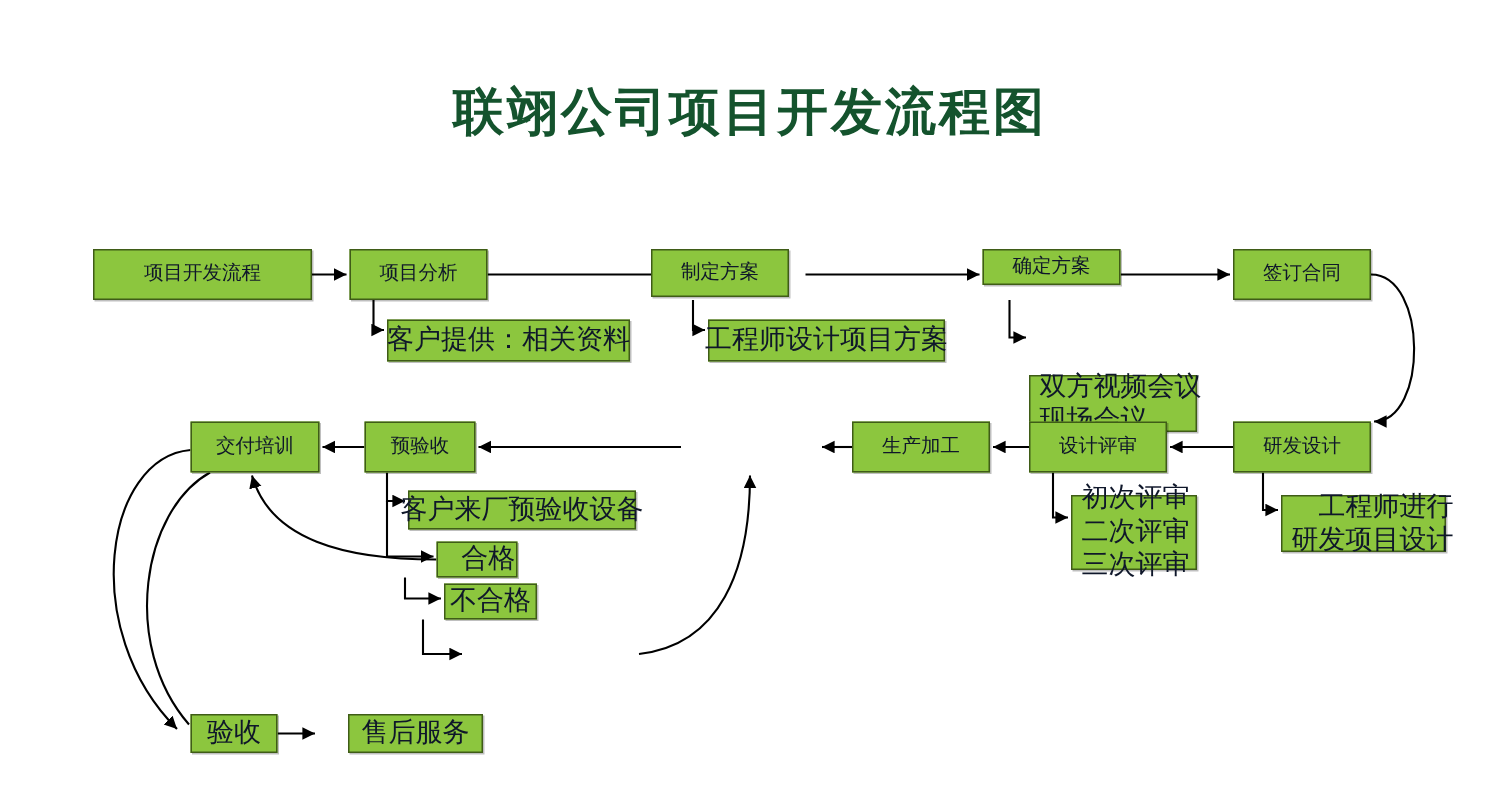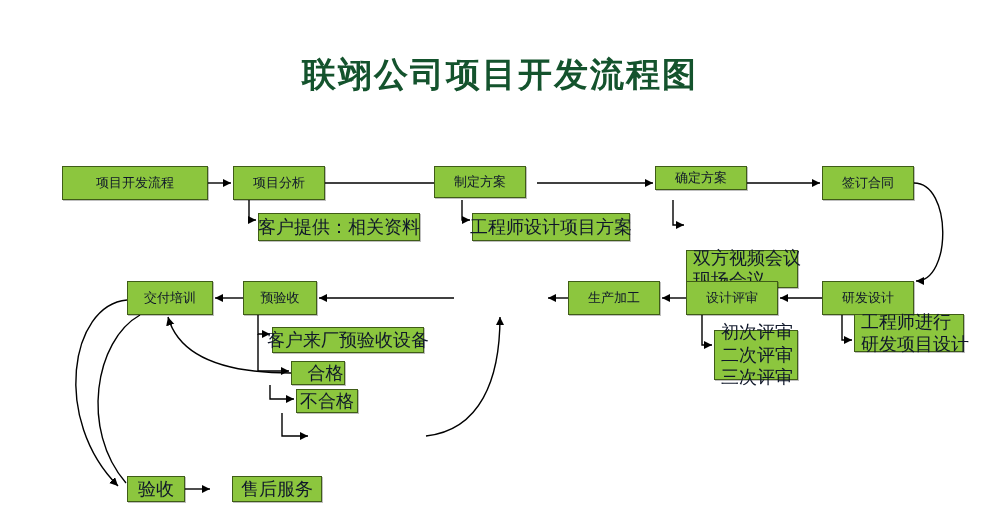--- a/index.html
+++ b/index.html
@@ -123,21 +123,21 @@
 
   <div class="node" style="left:655px;top:166px;width:92px;height:24px;">确定方案</div>
 
   <div class="node multi small" style="left:686px;top:213px;width:112px;height:38px;justify-content:flex-start;text-align:left;margin-top:37px;">双方视频会议
 现场会议</div>
 
   <div class="node" style="left:822px;top:166px;width:92px;height:34px;">签订合同</div>
 
   <div class="node" style="left:822px;top:281px;width:92px;height:34px;">研发设计</div>
 
-  <div class="node multi small" style="left:854px;top:314px;width:110px;height:38px;justify-content:flex-start;text-align:left;">工程师进行
+  <div class="node multi small" style="left:854px;top:330px;width:110px;height:38px;justify-content:flex-start;text-align:right;">工程师进行
 研发项目设计</div>
 
   <div class="node" style="left:686px;top:281px;width:92px;height:34px;">设计评审</div>
 
   <div class="node multi small" style="left:714px;top:330px;width:84px;height:50px;justify-content:flex-start;text-align:left;">初次评审
 二次评审
 三次评审</div>
 
   <div class="node" style="left:568px;top:281px;width:92px;height:34px;text-align:center;">生产加工</div>
 

